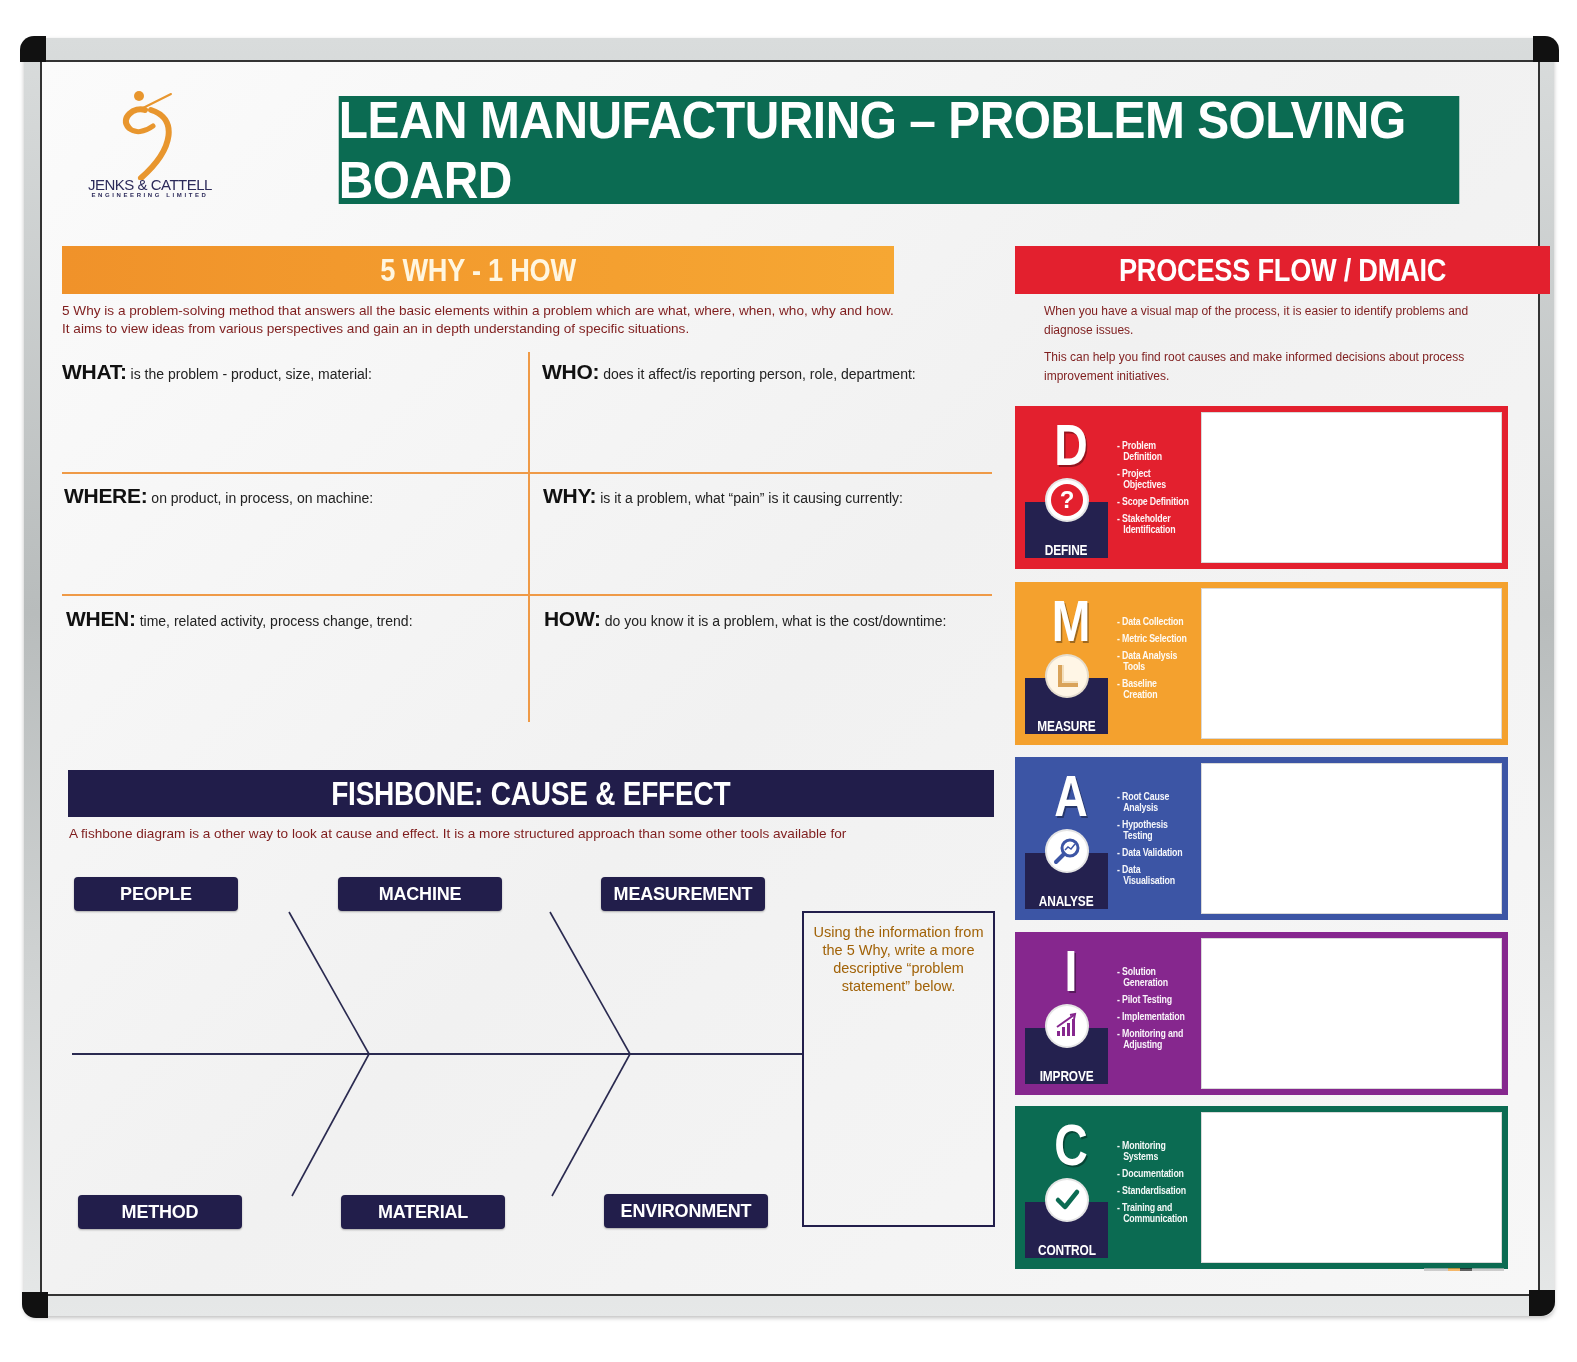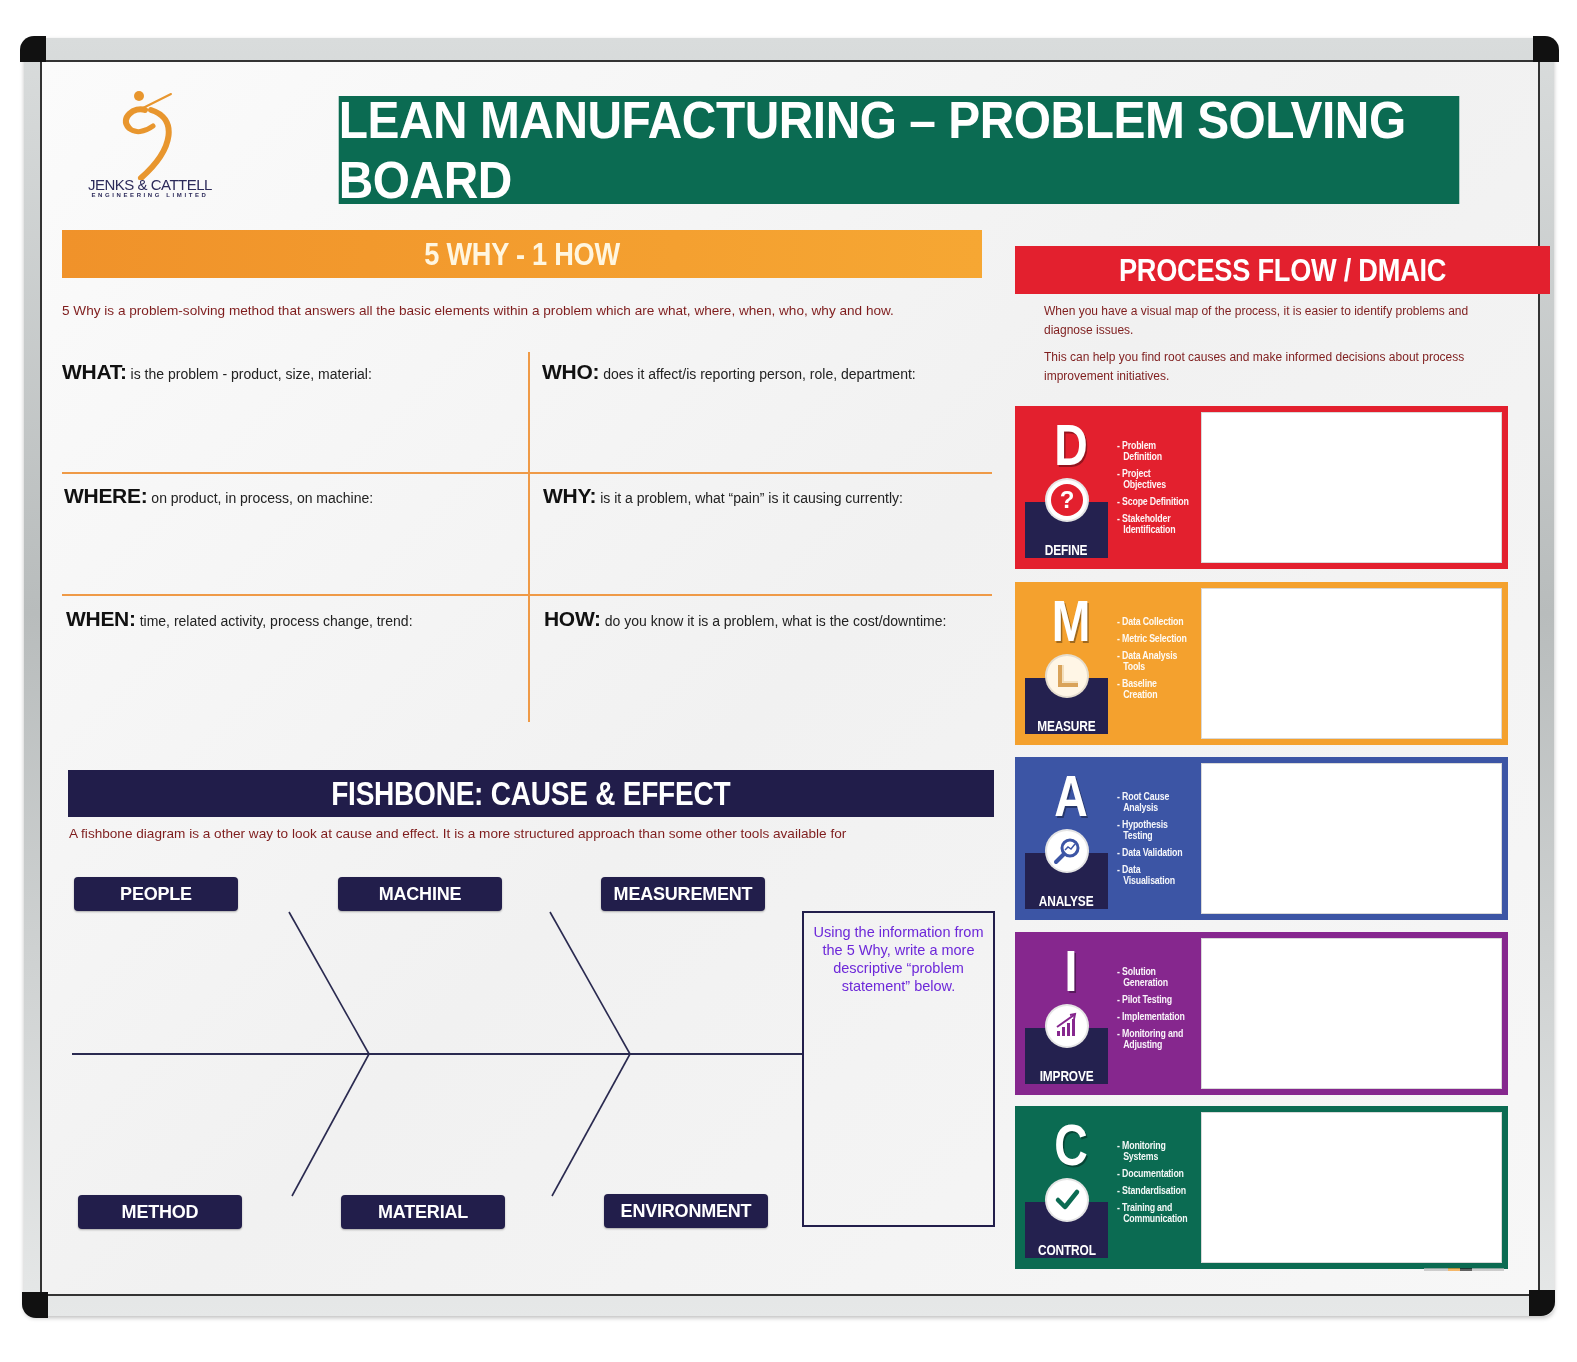--- a/index.html
+++ b/index.html
@@ -37,21 +37,21 @@
     font-family: "Liberation Sans", sans-serif; font-weight: 700; font-size: 52px; letter-spacing: -0.5px;
     transform: scaleX(0.92);
   }
 
   
   .sec-head {
     position: absolute; display: flex; align-items: center; justify-content: center;
     color: #fff; font-weight: 700; letter-spacing: -0.3px;
   }
   .sec-head span { display: inline-block; transform: scaleX(0.85); }
-  .why-head { left: 62px; top: 230px; width: 920px; height: 48px; background: linear-gradient(90deg, #f0922a, #f6a733); font-size: 32px; color: #fff6e0; }
+  .why-head { left: 62px; top: 246px; width: 832px; height: 48px; background: linear-gradient(90deg, #f0922a, #f6a733); font-size: 32px; color: #fff6e0; }
   .dmaic-head { left: 1015px; top: 246px; width: 535px; height: 48px; background: #e3202e; font-size: 32px; }
   .fish-head { left: 68px; top: 770px; width: 926px; height: 47px; background: #211d4a; font-size: 33px; }
 
   .para { position: absolute; font-size: 13.6px; line-height: 18px; color: #7f1d1d; }
   .why-intro { left: 62px; top: 302px; width: 930px; }
   .dmaic-intro { left: 1044px; top: 302px; width: 450px; font-size: 12px; line-height: 18.5px; }
   .dmaic-intro p { margin-bottom: 9px; }
   .fish-intro { left: 69px; top: 825px; width: 900px; }
 
   
@@ -66,21 +66,21 @@
   .fish-label {
     position: absolute; width: 164px; height: 34px; background: #221e4b; color: #fff;
     border-radius: 4px; display: flex; align-items: center; justify-content: center;
     font-weight: 700; font-size: 18px; letter-spacing: -0.2px;
     box-shadow: 0 1px 2px rgba(0,0,0,0.3);
   }
   .problem-box {
     position: absolute; left: 802px; top: 911px; width: 193px; height: 316px;
     border: 2px solid #221e4b; background: transparent;
   }
-  .problem-box p { font-size: 14.5px; line-height: 18px; text-align: center; color: #6d28d9; padding: 10px 8px 0; }
+  .problem-box p { font-size: 14.5px; line-height: 18px; text-align: center; color: #a16207; padding: 10px 8px 0; }
 
   
   .dm-card { position: absolute; left: 1015px; width: 493px; height: 163px; }
   .dm-card .write-area {
     position: absolute; left: 186px; top: 6px; right: 6px; bottom: 6px; background: #fff;
     border: 1px solid rgba(0,0,0,0.15);
   }
   .dm-letter {
     position: absolute; left: 26px; top: 6px; width: 60px; text-align: center;
     font-size: 58px; font-weight: 700; color: #fff; line-height: 66px;
@@ -129,20 +129,21 @@
   <div class="logo-sub">ENGINEERING LIMITED</div>
 </div>
 
 <div class="main-title">LEAN MANUFACTURING – PROBLEM SOLVING BOARD</div>
 
 <div class="sec-head why-head">
   <span>5 WHY - 1 HOW</span>
 </div>
 <div class="para why-intro">
   <div>5 Why is a problem-solving method that answers all the basic elements within a problem which are what, where, when, who, why and how.</div>
+  <div>It aims to view ideas from various perspectives and gain an in depth understanding of specific situations.</div>
 </div>
 
 <div class="why-grid">
   <div class="why-vline"></div>
   <div class="why-hline" style="top:120px"></div>
   <div class="why-hline" style="top:242px"></div>
 
   <div class="why-cell" style="left:0;top:8px;">
     <b>WHAT:</b><span>is the problem - product, size, material:</span>
   </div>

